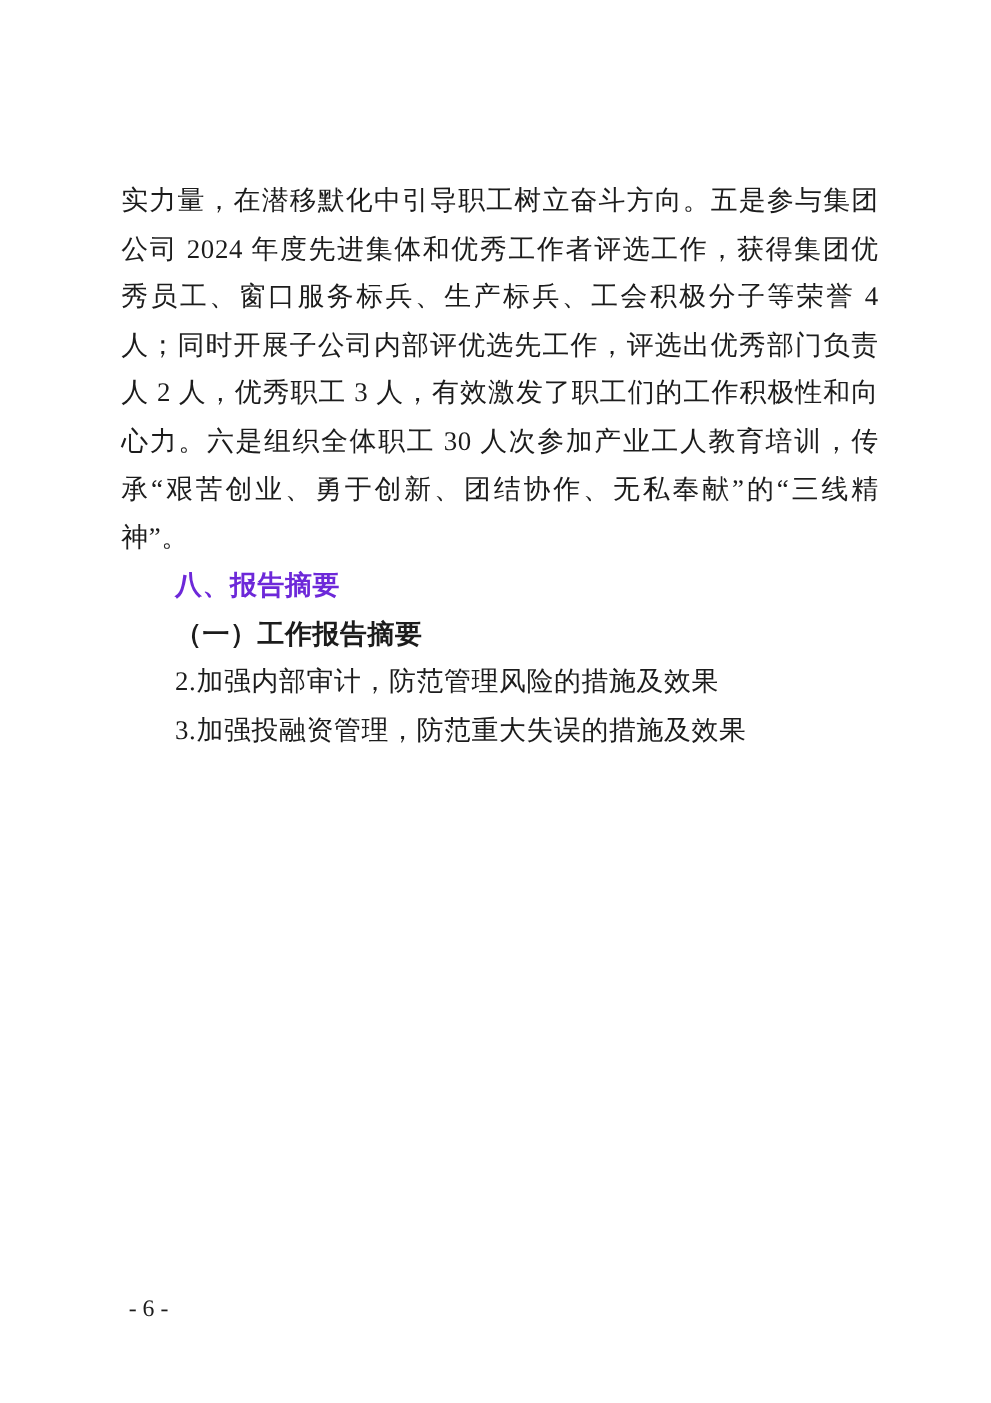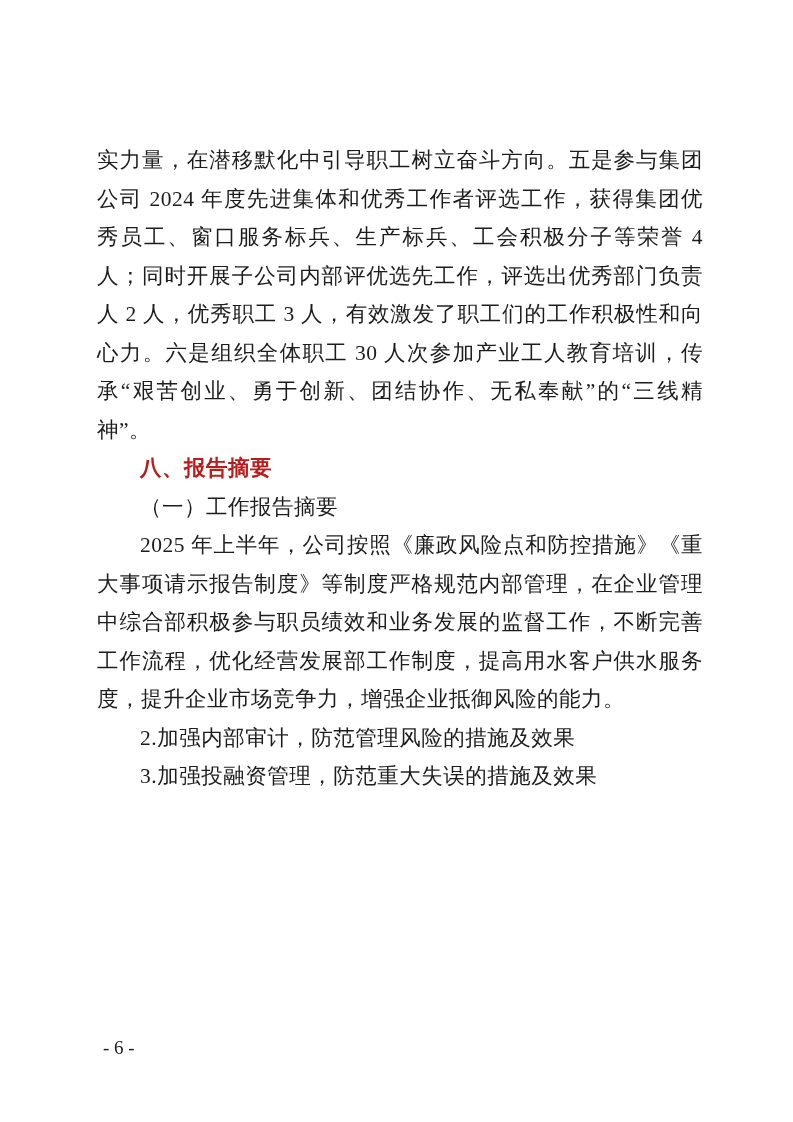--- a/index.html
+++ b/index.html
@@ -36,45 +36,44 @@
   }
   .para-continued {
     text-align: justify;
     text-justify: inter-ideograph;
     text-indent: 0;
   }
   .para-heading {
     text-indent: 2em;
     font-family: "Liberation Sans", "DejaVu Sans", sans-serif;
     font-weight: bold;
-    color: #b91c1c;
+    color: #6d28d9;
   }
   .para-subheading {
     text-indent: 2em;
     font-family: "Liberation Serif", "DejaVu Serif", serif;
-    font-weight: normal;
+    font-weight: bold;
   }
   .page-footer {
     position: absolute;
     top: 1036px;
     left: 103px;
     font-size: 19px;
     line-height: 24px;
     font-family: "Liberation Serif", "DejaVu Serif", serif;
     color: #1c1c1c;
     white-space: pre;
   }
 </style>
 </head>
 <body>
 
 <div class="page">
   <div class="content">
     <p class="para-continued">实力量，在潜移默化中引导职工树立奋斗方向。五是参与集团公司 2024 年度先进集体和优秀工作者评选工作，获得集团优秀员工、窗口服务标兵、生产标兵、工会积极分子等荣誉 4 人；同时开展子公司内部评优选先工作，评选出优秀部门负责人 2 人，优秀职工 3 人，有效激发了职工们的工作积极性和向心力。六是组织全体职工 30 人次参加产业工人教育培训，传承“艰苦创业、勇于创新、团结协作、无私奉献”的“三线精神”。</p>
     <p class="para-heading">八、报告摘要</p>
     <p class="para-subheading">（一）工作报告摘要</p>
-    <p class="para-body">2025 年上半年，公司按照《廉政风险点和防控措施》《重大事项请示报告制度》等制度严格规范内部管理，在企业管理中综合部积极参与职员绩效和业务发展的监督工作，不断完善工作流程，优化经营发展部工作制度，提高用水客户供水服务度，提升企业市场竞争力，增强企业抵御风险的能力。</p>
     <p class="para-body">2.加强内部审计，防范管理风险的措施及效果</p>
     <p class="para-body">3.加强投融资管理，防范重大失误的措施及效果</p>
   </div>
 
   <div class="page-footer">- 6 -</div>
 </div>
 
 </body></html>

